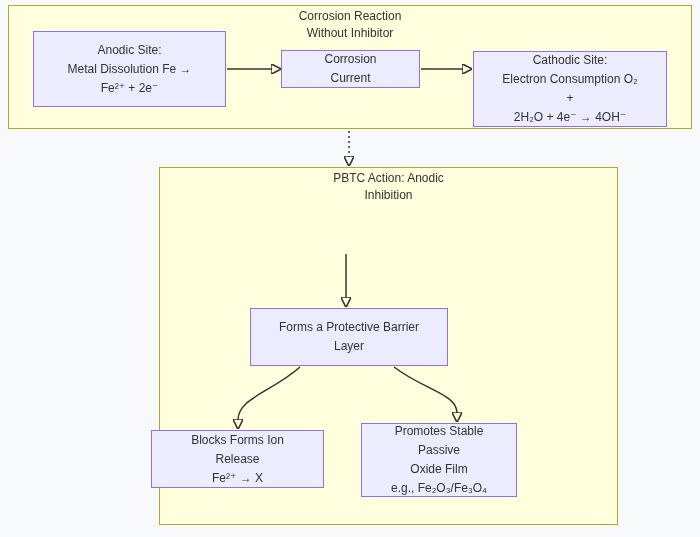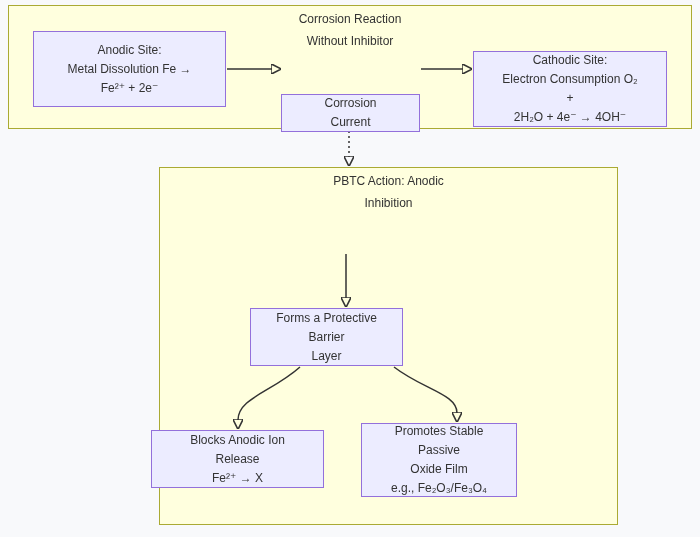--- a/index.html
+++ b/index.html
@@ -29,21 +29,21 @@
     border: 1px solid var(--cluster-border);
     z-index: 1;
   }
   .cluster-title {
     position: absolute;
     top: 2px;
     left: 0;
     right: 0;
     text-align: center;
     font-size: 12px;
-    line-height: 22px;
+    line-height: 17px;
     color: var(--text-color);
     white-space: pre-line;
   }
   .node {
     position: absolute;
     background: var(--node-fill);
     border: 1px solid var(--node-border);
     color: var(--text-color);
     display: flex;
     align-items: center;
@@ -96,30 +96,30 @@
     <path class="dotted" d="M349,131 L349,157" marker-end="url(#arrow)"></path>
     <path d="M346,254 L346,298" marker-end="url(#arrow)"></path>
     <path d="M300,367 C272,392 238,398 238,420" marker-end="url(#arrow)"></path>
     <path d="M394,367 C424,390 457,394 457,413" marker-end="url(#arrow)"></path>
   </svg>
 
   <div class="node" style="left:33px; top:31px; width:193px; height:76px;">Anodic Site:
 Metal Dissolution Fe →
 Fe²⁺ + 2e⁻</div>
 
-  <div class="node" style="left:281px; top:50px; width:139px; height:38px;margin-top:44px;">Corrosion Current</div>
+  <div class="node" style="left:281px; top:50px; width:139px; height:38px;">Corrosion Current</div>
 
   <div class="node" style="left:473px; top:31px; width:194px; height:76px;margin-top:20px;">Cathodic Site:
 Electron Consumption O₂ +
 2H₂O + 4e⁻ → 4OH⁻</div>
 
 
-  <div class="node" style="left:250px; top:308px; width:153px; height:58px;">Forms a Protective Barrier
+  <div class="node" style="left:250px; top:308px; width:198px; height:58px;">Forms a Protective Barrier
 Layer</div>
 
-  <div class="node" style="left:151px; top:430px; width:173px; height:58px;">Blocks Anodic Ion Release
+  <div class="node" style="left:151px; top:430px; width:173px; height:58px;">Blocks Forms Ion Release
 Fe²⁺ → X</div>
 
   <div class="node" style="left:361px; top:423px; width:156px; height:74px;">Promotes Stable Passive
 Oxide Film
 e.g., Fe₂O₃/Fe₃O₄</div>
 
 </div>
 
 </body></html>

